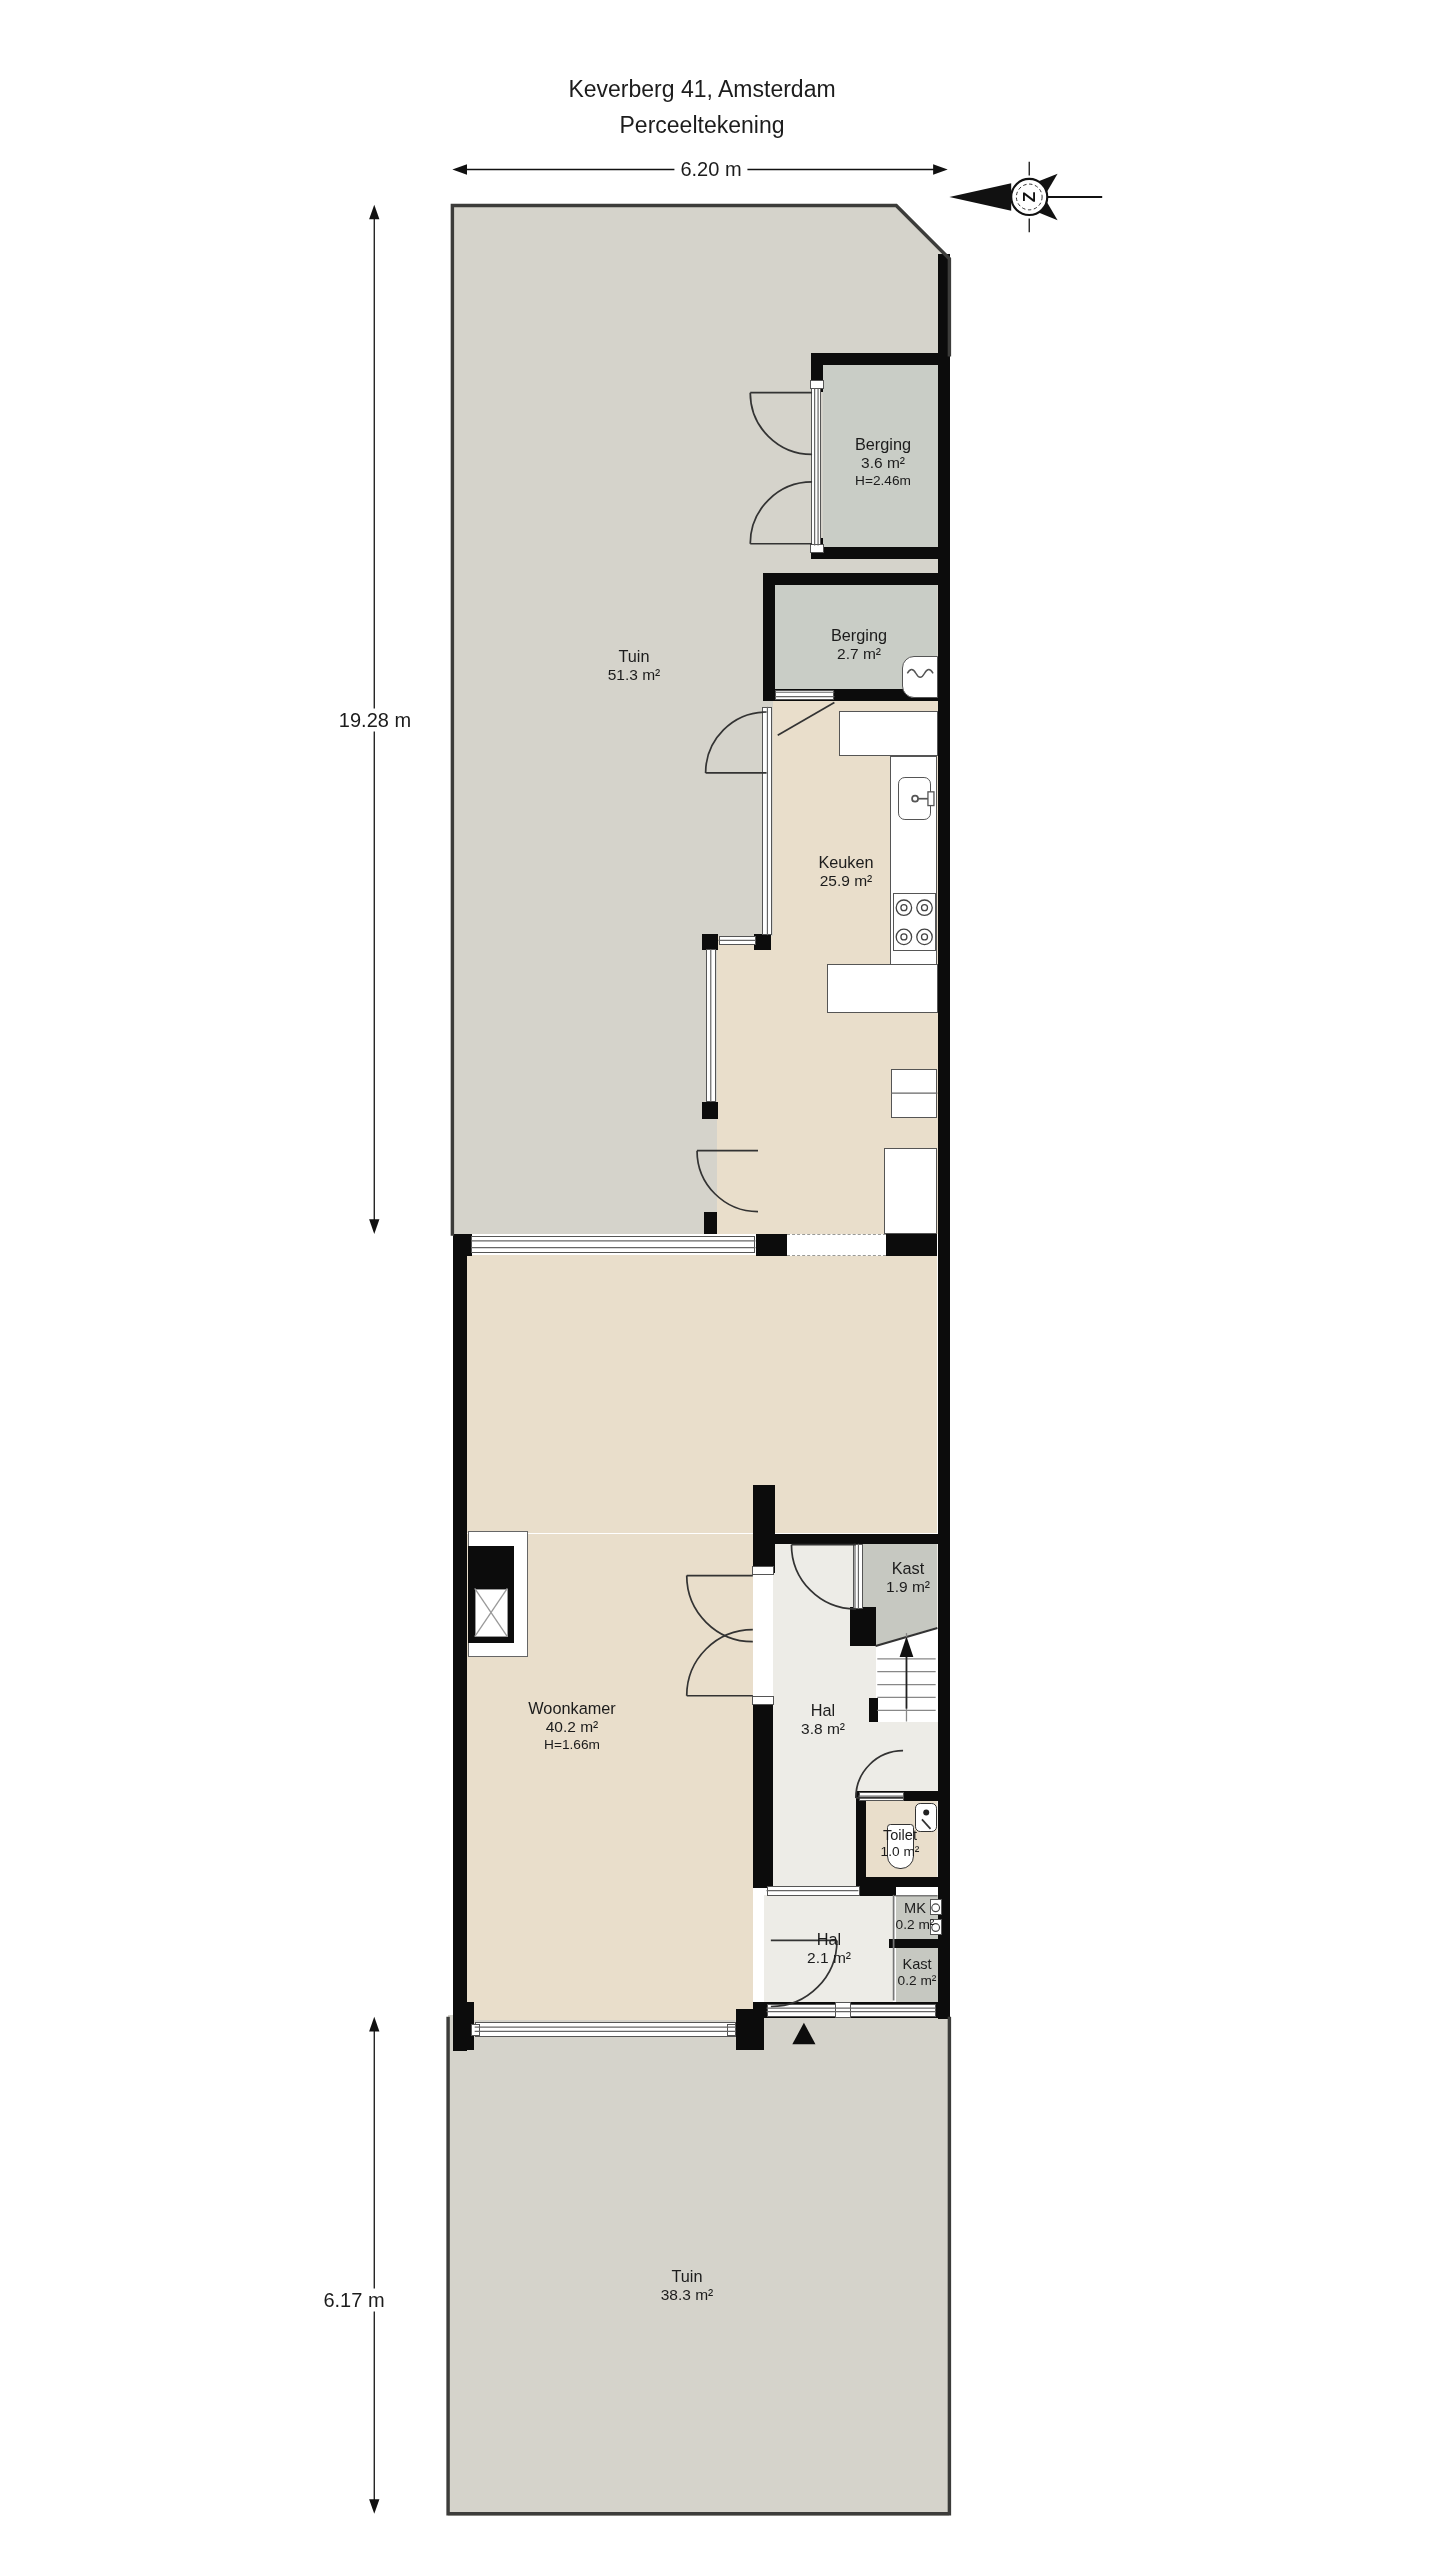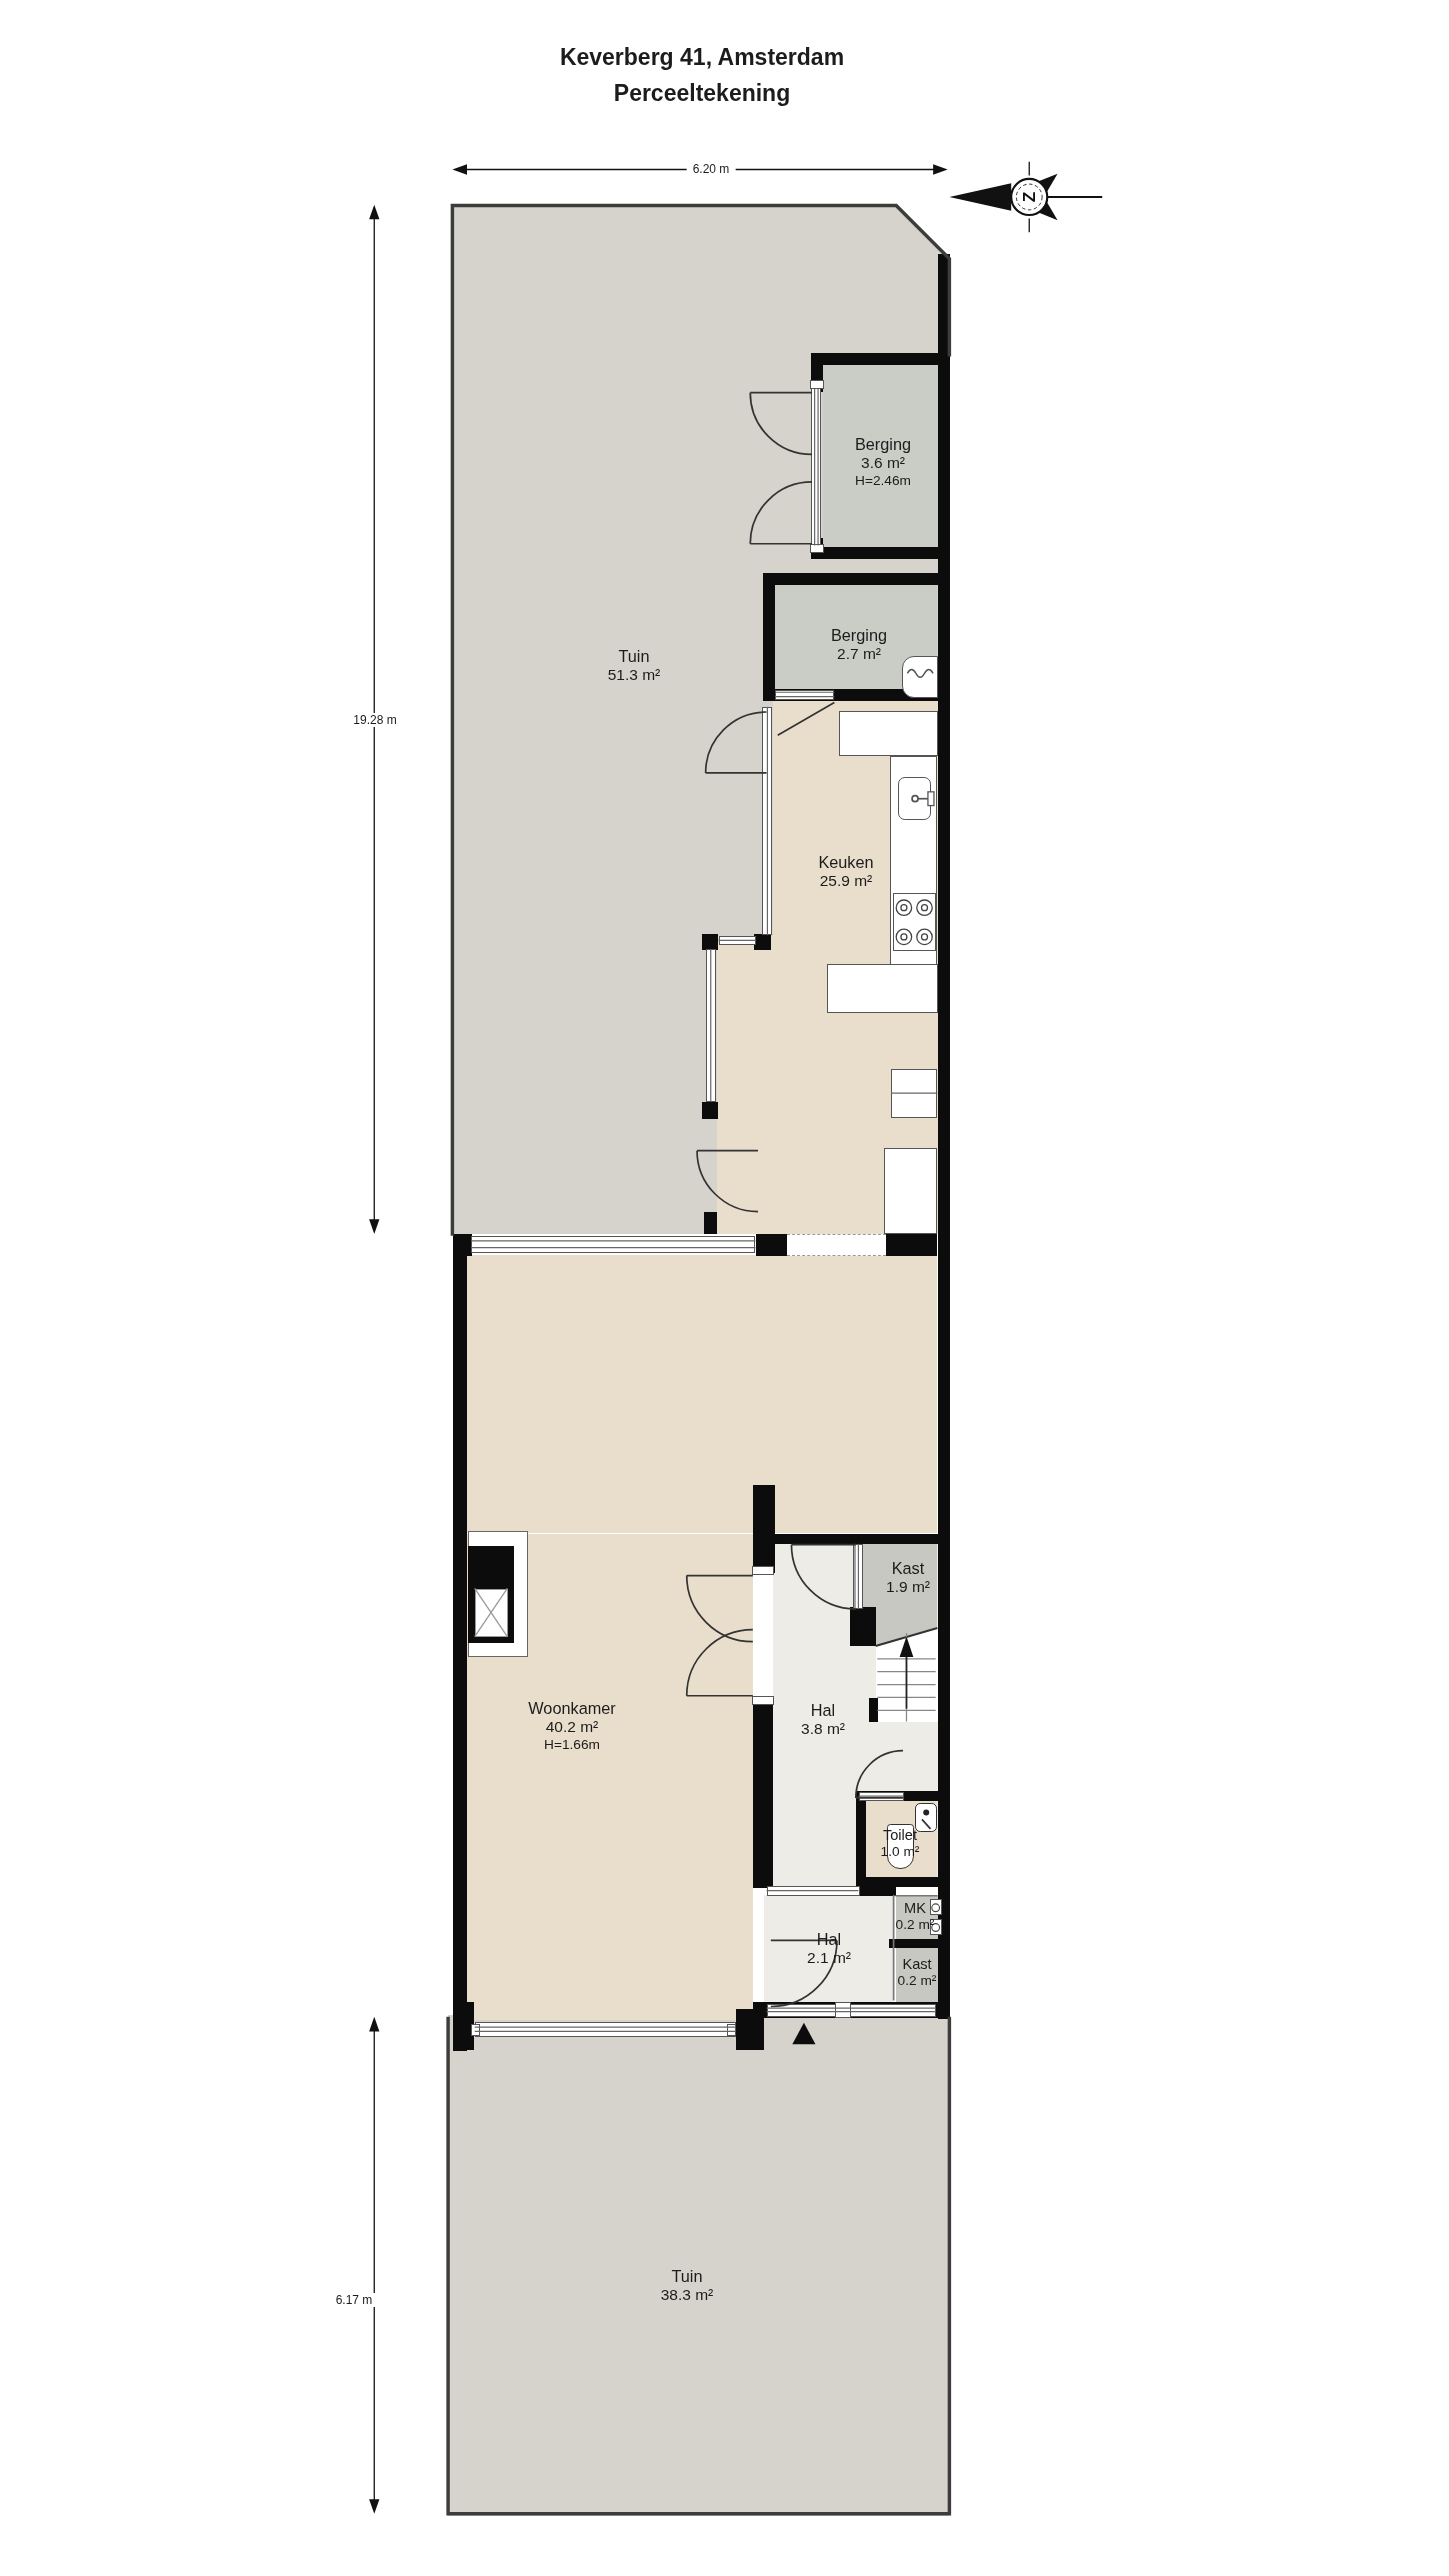--- a/index.html
+++ b/index.html
@@ -19,22 +19,22 @@
         border-bottom:1.7px dashed #9a9a96;z-index:30;}
   svg.overlay{position:absolute;left:0;top:0;z-index:40;}
   .lbl{position:absolute;transform:translate(-50%,-50%);text-align:center;
        z-index:50;white-space:nowrap;line-height:1.18;}
   .lbl .l1{font-size:16.3px;}
   .lbl .l2{font-size:15.5px;}
   .lbl .l3{font-size:13.7px;}
   .lbl.small .l1{font-size:14.6px;}
   .lbl.small .l2{font-size:13.7px;}
   .title{position:absolute;transform:translate(-50%,-50%);font-size:23px;
-         font-weight:bold;z-index:50;white-space:nowrap;}
-  .dim{position:absolute;transform:translate(-50%,-50%);font-size:12px;
+         font-weight:normal;z-index:50;white-space:nowrap;margin-top:32px;}
+  .dim{position:absolute;transform:translate(-50%,-50%);font-size:20px;
        background:#ffffff;padding:0 6px;z-index:50;white-space:nowrap;}
 </style>
 </head>
 <body>
 
 <div id="plan">
 
   <div class="title" style="left:702px;top:57px">Keverberg 41, Amsterdam</div>
   <div class="title" style="left:702px;top:93px">Perceeltekening</div>
 

